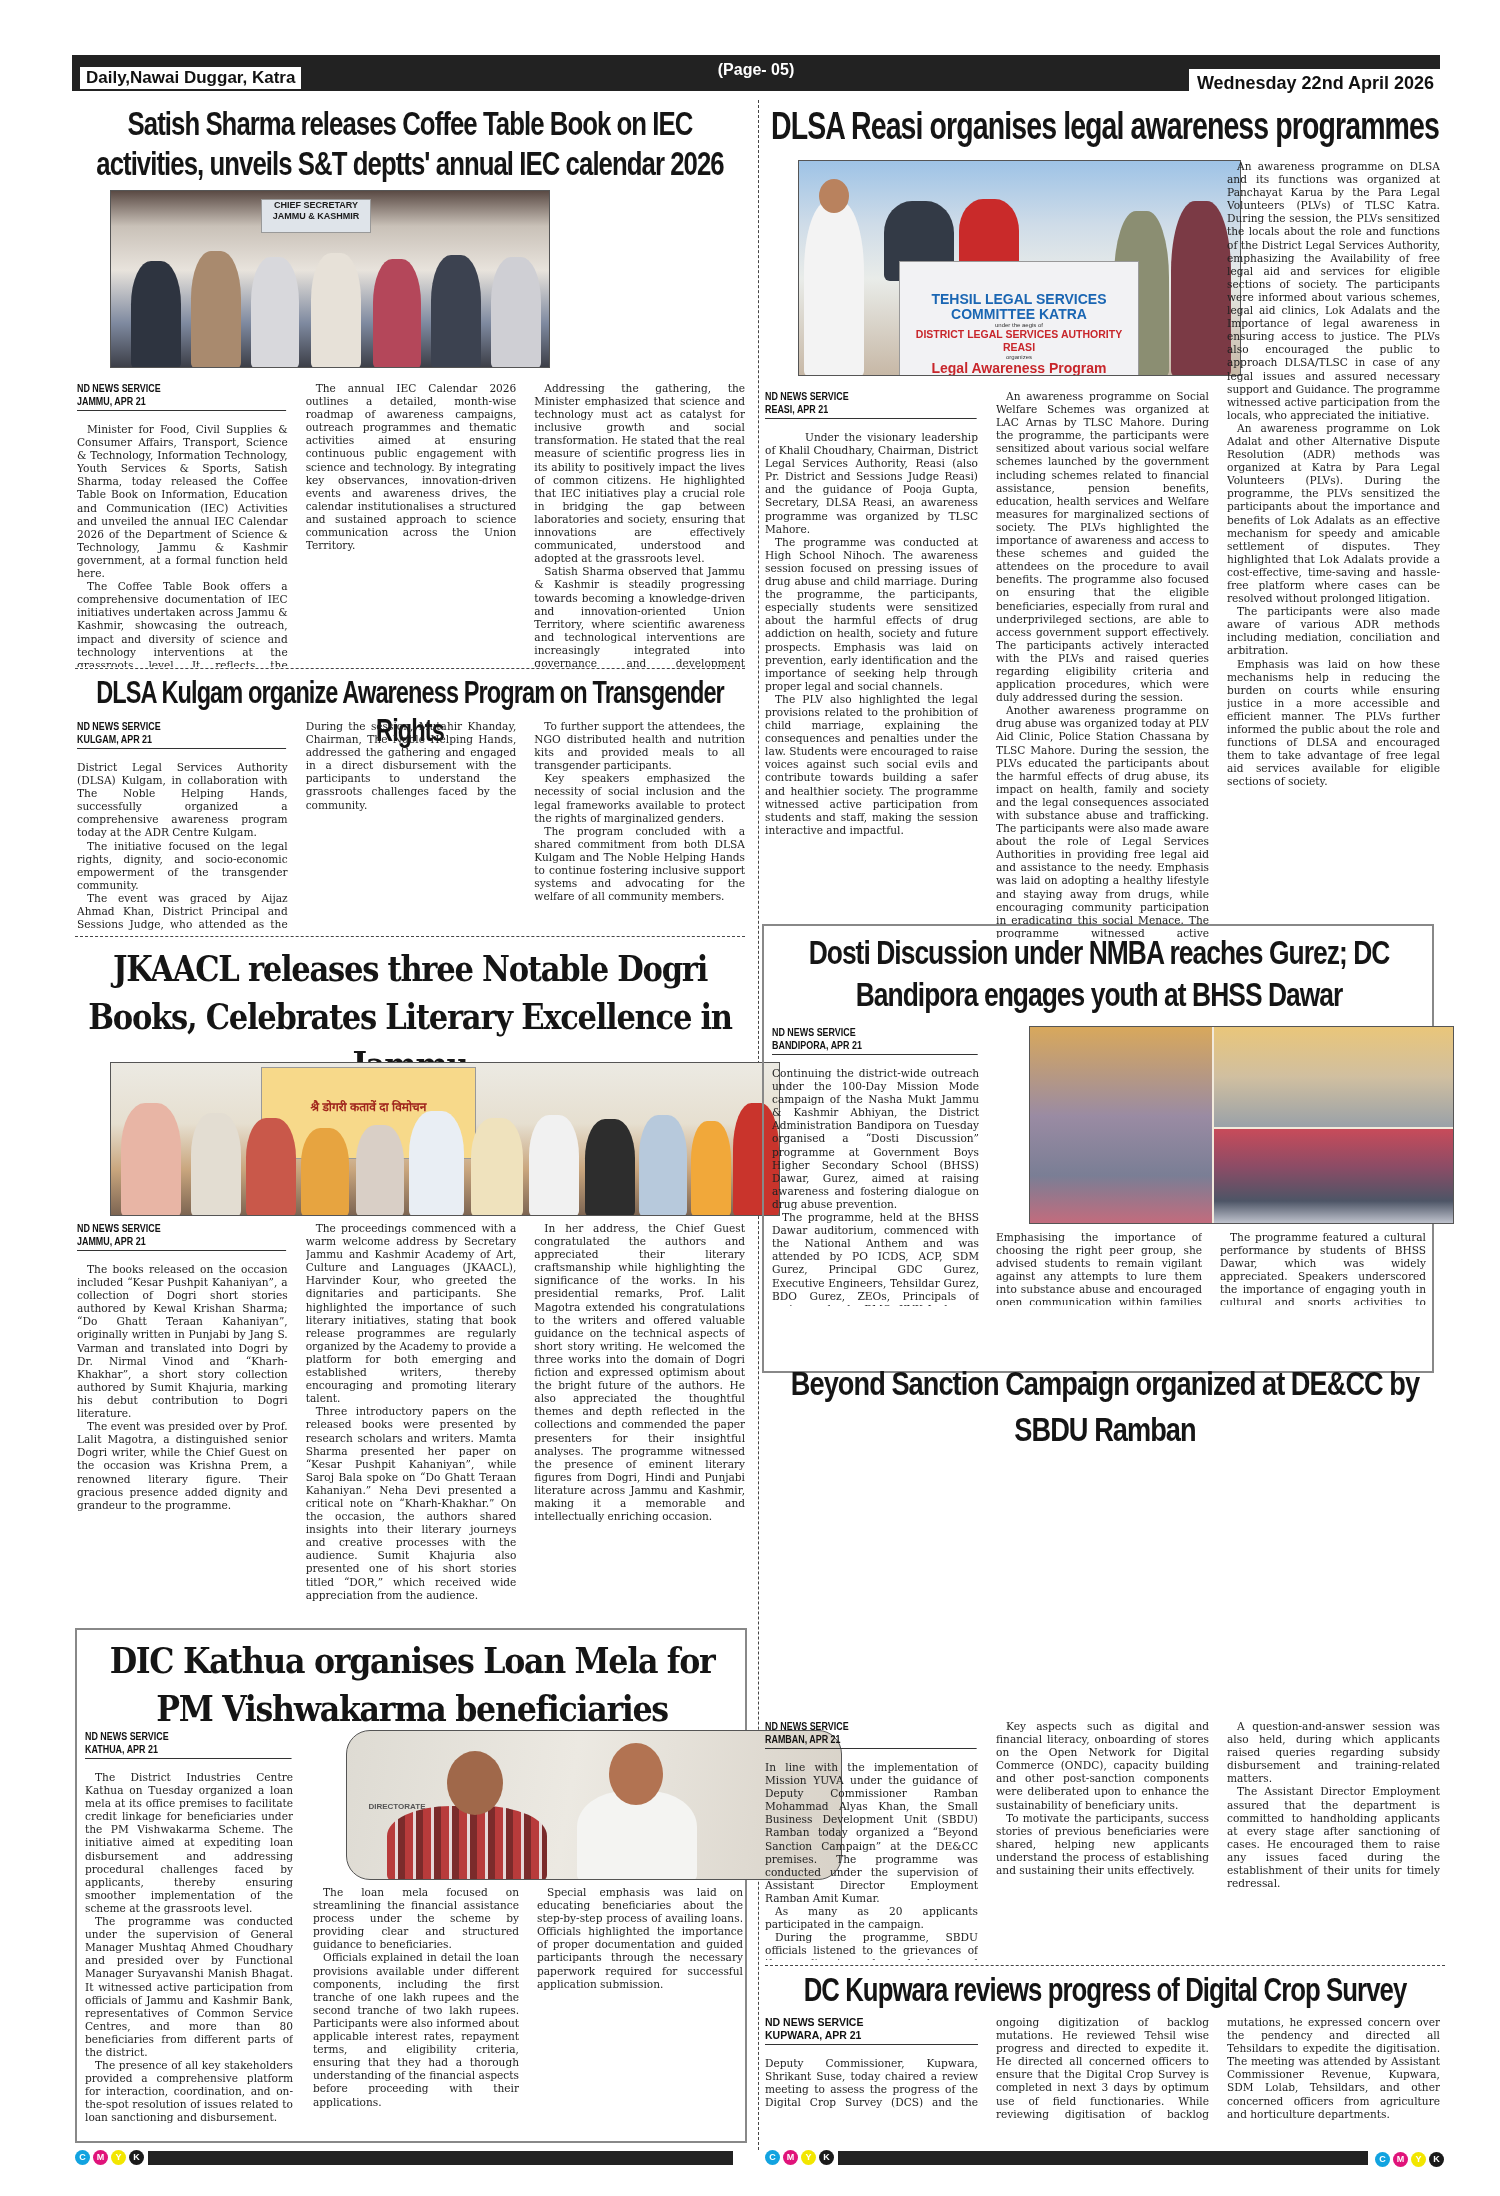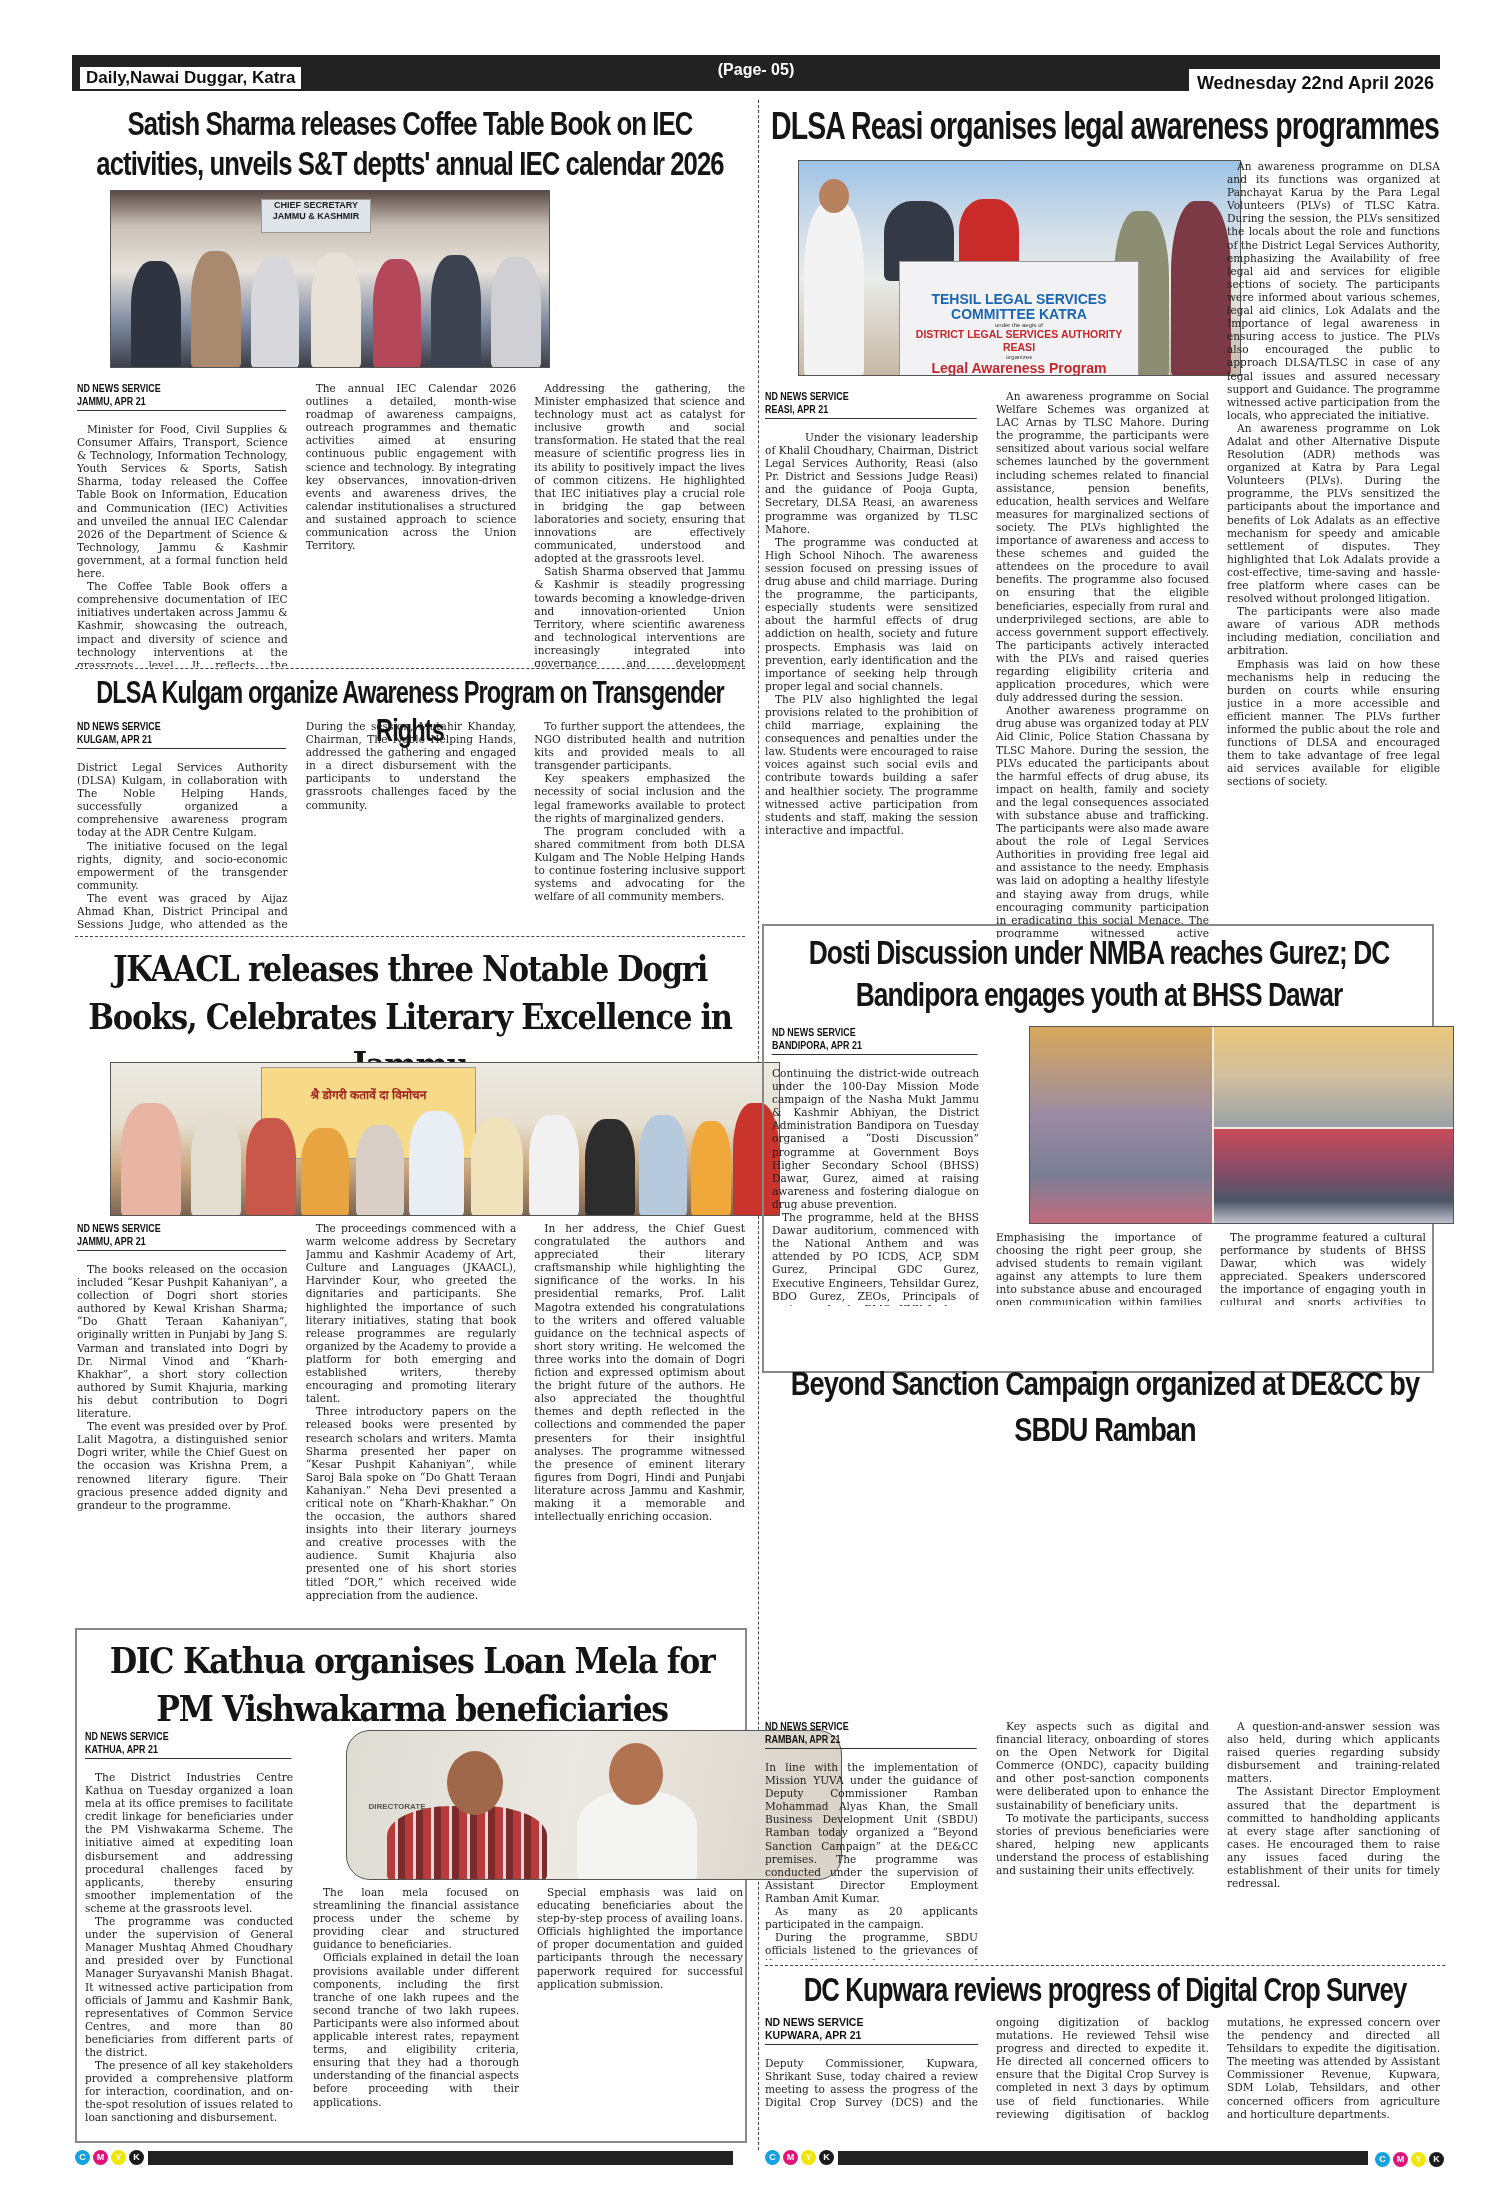--- a/index.html
+++ b/index.html
@@ -150,21 +150,21 @@
       <p>Key speakers emphasized the necessity of social inclusion and the legal frameworks available to protect the rights of marginalized genders.</p>
       <p>The program concluded with a shared commitment from both DLSA Kulgam and The Noble Helping Hands to continue fostering inclusive support systems and advocating for the welfare of all community members.</p>
     </div>
   </div>
 </article>
 <div class="dashed-h" style="left:75px; top:936px; width:670px;"></div>
 
 <article class="art" style="left:75px; top:940px; width:670px; height:680px;">
   <h1 class="headline hl-serif" style="position:absolute; left:-60px; top:4px; width:790px; font-size:36px; line-height:48px; transform:scaleX(0.85);">JKAACL releases three Notable Dogri Books, Celebrates Literary Excellence in Jammu</h1>
   <div class="photo ph-hall" style="left:2px; top:122px; width:670px; height:154px;">
-    <div class="banner" style="left:150px; top:4px; width:215px; height:92px; background:#f7d98a; color:#a0241c; font-size:12px; padding-top:18px;">श्रै डोगरी कतावें दा विमोचन</div>
+    <div class="banner" style="left:150px; top:4px; width:215px; height:92px; background:#f7d98a; color:#a0241c; font-size:12px; padding-top:30px;">श्रै डोगरी कतावें दा विमोचन</div>
     <div class="person" style="left:10px; top:40px; width:60px; height:114px; background:#e8b5a5;"></div>
     <div class="person" style="left:80px; top:50px; width:50px; height:104px; background:#e3ddd2;"></div>
     <div class="person" style="left:135px; top:55px; width:50px; height:99px; background:#c9584a;"></div>
     <div class="person" style="left:190px; top:65px; width:48px; height:89px; background:#e7a440;"></div>
     <div class="person" style="left:245px; top:62px; width:48px; height:92px; background:#d9cfc6;"></div>
     <div class="person" style="left:298px; top:48px; width:55px; height:106px; background:#e9eef4;"></div>
     <div class="person" style="left:360px; top:55px; width:52px; height:99px; background:#efe2bd;"></div>
     <div class="person" style="left:418px; top:52px; width:50px; height:102px; background:#f1f1f1;"></div>
     <div class="person" style="left:474px; top:56px; width:50px; height:98px; background:#2d2d2d;"></div>
     <div class="person" style="left:528px; top:52px; width:48px; height:102px; background:#b7c9dc;"></div>

